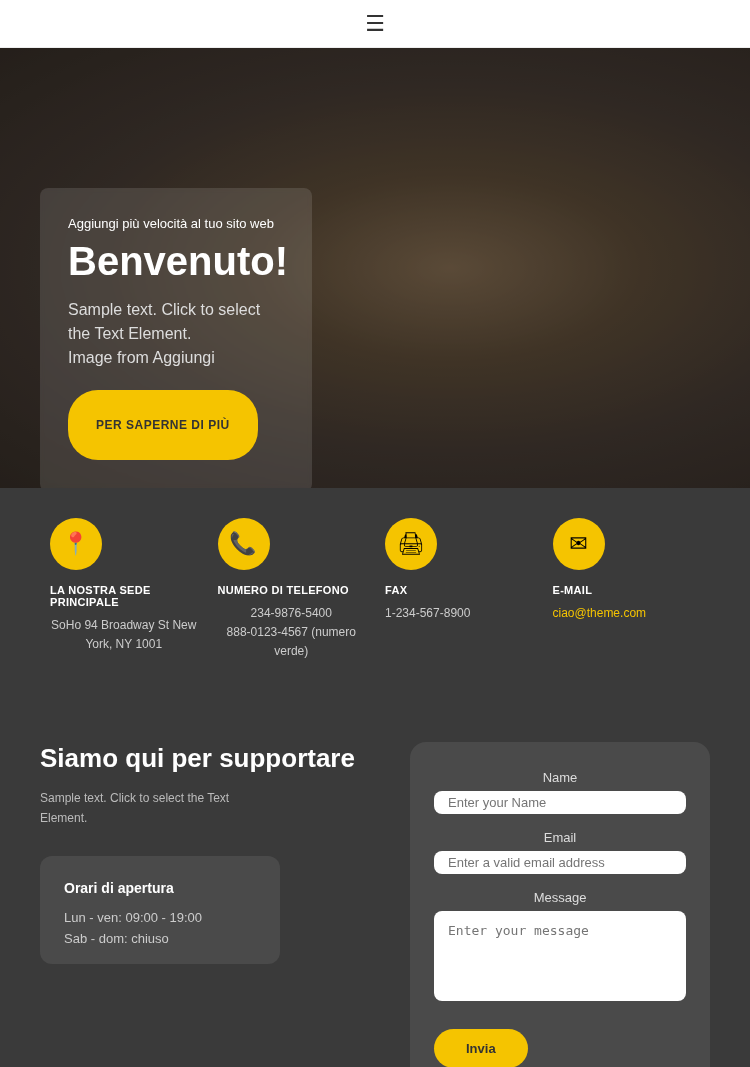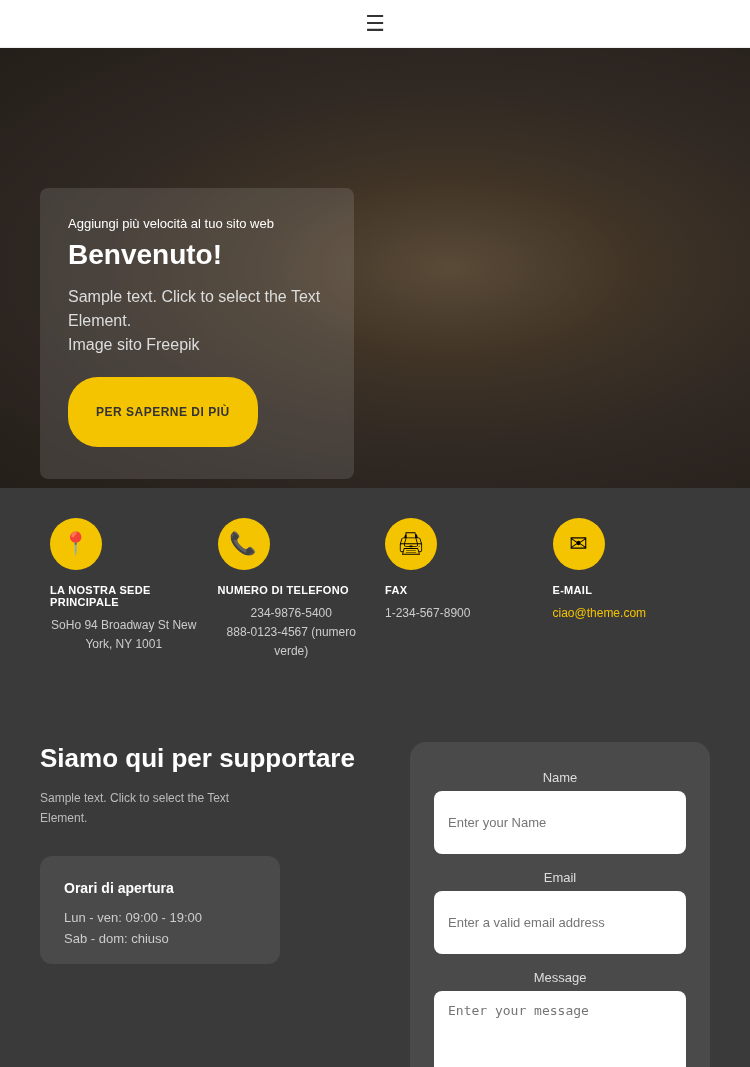--- a/index.html
+++ b/index.html
@@ -38,35 +38,35 @@
     }
     .hero-overlay {
       position: absolute;
       inset: 0;
       background: rgba(30,25,20,0.45);
     }
     .hero-content {
       position: absolute;
       top: 140px;
       left: 40px;
-      width: 314px;
+      width: 272px;
       background: rgba(255,255,255,0.12);
       border-radius: 8px;
       padding: 28px 28px 32px 28px;
       backdrop-filter: blur(2px);
     }
     .hero-subtitle {
       color: #fff;
       font-size: 13px;
       margin-bottom: 8px;
       font-weight: 400;
     }
     .hero-title {
       color: #fff;
-      font-size: 28px;
+      font-size: 40px;
       font-weight: 700;
       margin-bottom: 14px;
     }
     .hero-text {
       color: #ddd;
       font-size: 16px;
       line-height: 1.5;
       margin-bottom: 20px;
     }
     .hero-btn {
@@ -184,21 +184,21 @@
       font-size: 13px;
       margin-bottom: 6px;
       display: block;
       text-align: center;
     }
     .form-input {
       width: 100%;
       background: #fff;
       border: none;
       border-radius: 8px;
-      padding: 24px 14px;
+      padding: 4px 14px;
       font-size: 13px;
       color: #555;
       outline: none;
     }
     .form-textarea {
       width: 100%;
       background: #fff;
       border: none;
       border-radius: 8px;
       padding: 12px 14px;
@@ -228,21 +228,21 @@
 </div>
 
 <div class="hero">
   <div class="hero-img-sim"></div>
   <div class="hero-overlay"></div>
   <div class="hero-content">
     <div class="hero-subtitle">Aggiungi più velocità al tuo sito web</div>
     <div class="hero-title">Benvenuto!</div>
     <div class="hero-text">
       <span>Sample text. Click to select the Text Element.</span><br>
-      <span>Image sito Freepik</span>
+      <span>Image from Aggiungi</span>
     </div>
     <button class="hero-btn">PER SAPERNE DI PIÙ</button>
   </div>
 </div>
 
 <div class="info-strip">
   <div class="info-item">
     <div class="info-icon-circle">📍</div>
     <div class="info-label">
       <span>LA NOSTRA SEDE PRINCIPALE</span>

